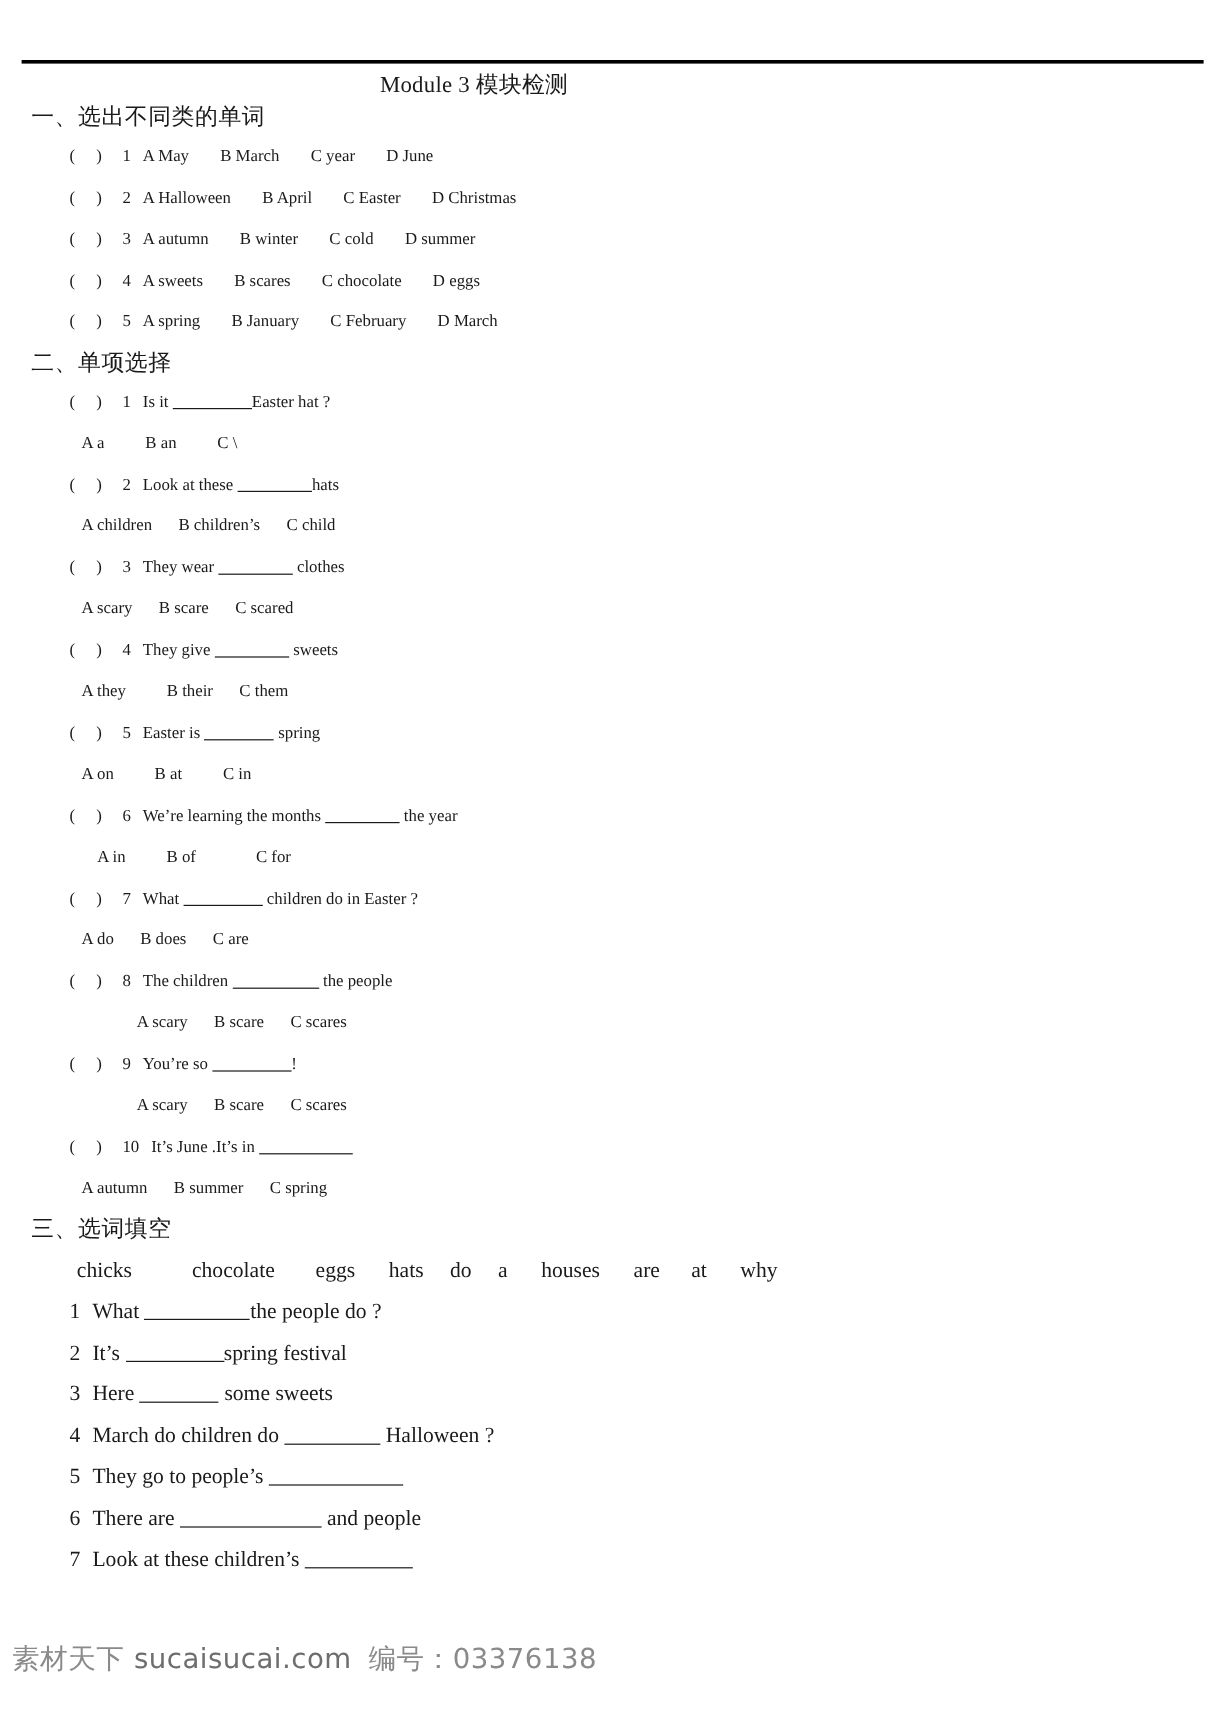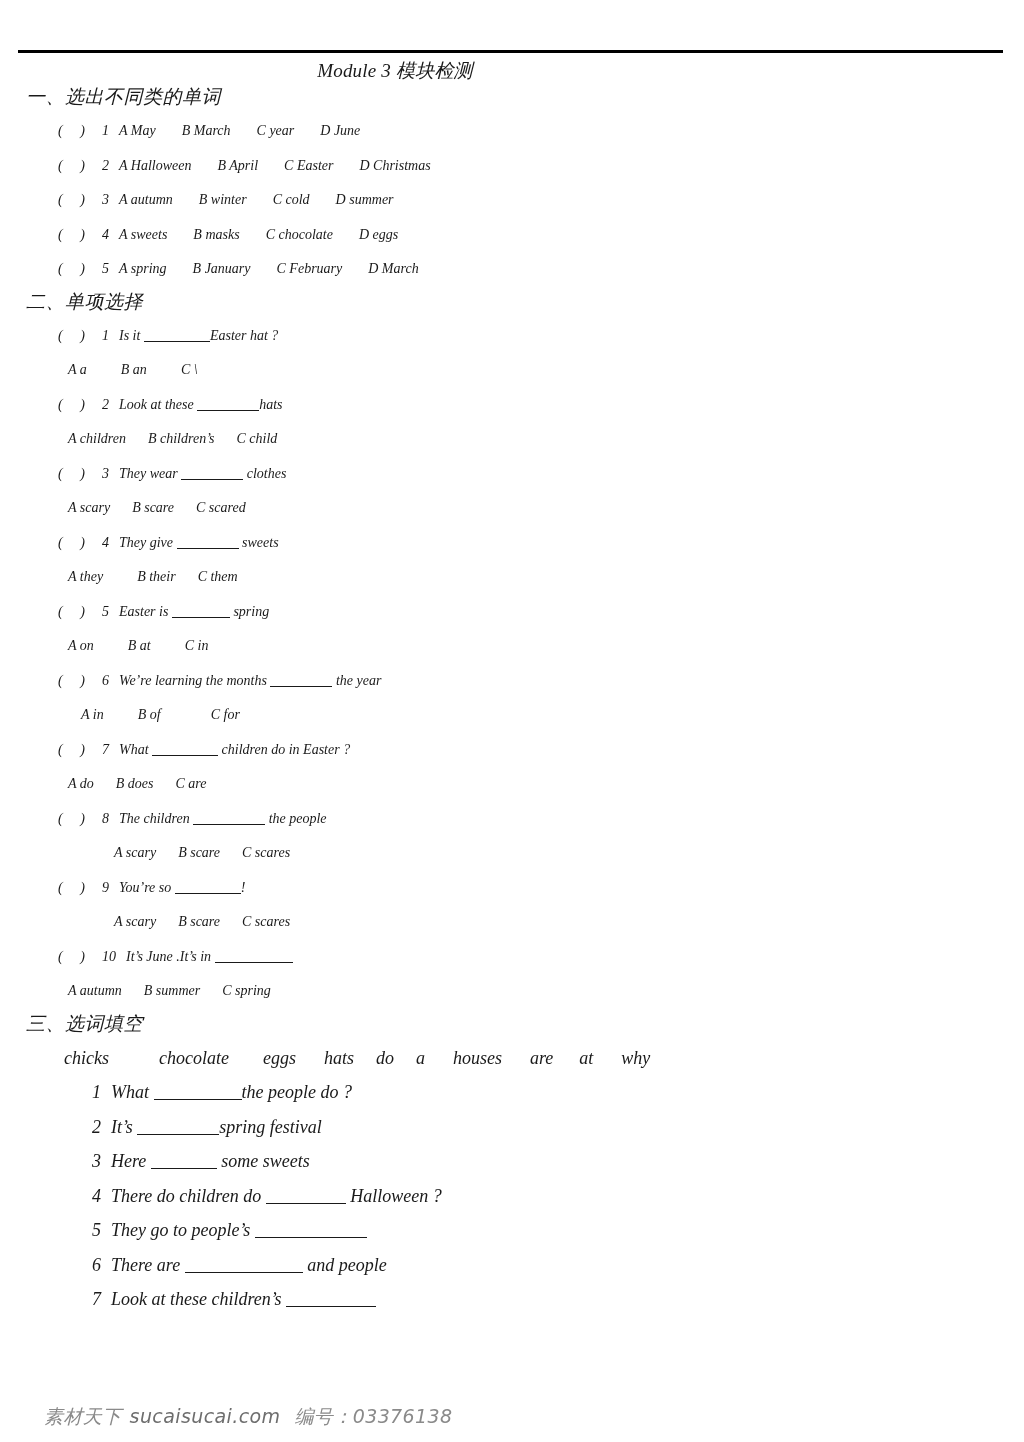--- a/index.html
+++ b/index.html
@@ -14,21 +14,20 @@
     font-family: "Liberation Serif", "DejaVu Serif", serif;
     color: #1a1a1a;
     overflow: hidden;
   }
 
   .page {
     position: relative;
     width: 924px;
     height: 1442px;
     box-sizing: border-box;
-    font-style: italic;
   }
 
   
   .top-rule {
     position: absolute;
     left: 18px;
     top: 50px;
     width: 985px;
     height: 3px;
     background: #000000;
@@ -103,34 +102,33 @@
     font-size: 18px;
     line-height: 34.5px;
     padding-left: 64px;
     white-space: nowrap;
   }
   .wordbank .w { display: inline-block; }
 
   .fill-row {
     font-size: 18px;
     line-height: 34.5px;
-    padding-left: 92px;
+    padding-left: 58px;
     white-space: nowrap;
   }
 
   .footer {
     position: absolute;
     left: 10px;
-    bottom: 12px;
+    bottom: 44px;
     font-family: "DejaVu Sans", "Liberation Sans", sans-serif;
-    font-size: 19px;
+    font-size: 23px;
     color: #8a8a8a;
     letter-spacing: 0.4px;
     white-space: nowrap;
-    margin-left: 34px;
   }
   .footer .site { color: #6e6e6e; }
 </style>
 </head>
 <body>
 
 <div class="page">
 
   <div class="top-rule"></div>
 
@@ -144,21 +142,21 @@
         <li class="q-row">
           <span class="paren">(&nbsp;&nbsp;&nbsp;&nbsp;&nbsp;)</span><span>1</span><span class="sp-sm"></span><span class="s1-opt">A May</span><span class="s1-opt">B March</span><span class="s1-opt">C year</span><span class="s1-opt">D June</span>
         </li>
         <li class="q-row">
           <span class="paren">(&nbsp;&nbsp;&nbsp;&nbsp;&nbsp;)</span><span>2</span><span class="sp-sm"></span><span class="s1-opt">A Halloween</span><span class="s1-opt">B April</span><span class="s1-opt">C Easter</span><span class="s1-opt">D Christmas</span>
         </li>
         <li class="q-row">
           <span class="paren">(&nbsp;&nbsp;&nbsp;&nbsp;&nbsp;)</span><span>3</span><span class="sp-sm"></span><span class="s1-opt">A autumn</span><span class="s1-opt">B winter</span><span class="s1-opt">C cold</span><span class="s1-opt">D summer</span>
         </li>
         <li class="q-row">
-          <span class="paren">(&nbsp;&nbsp;&nbsp;&nbsp;&nbsp;)</span><span>4</span><span class="sp-sm"></span><span class="s1-opt">A sweets</span><span class="s1-opt">B masks</span><span class="s1-opt">C chocolate</span><span class="s1-opt">D eggs</span>
+          <span class="paren">(&nbsp;&nbsp;&nbsp;&nbsp;&nbsp;)</span><span>4</span><span class="sp-sm"></span><span class="s1-opt">A sweets</span><span class="s1-opt">B scares</span><span class="s1-opt">C chocolate</span><span class="s1-opt">D eggs</span>
         </li>
         <li class="q-row">
           <span class="paren">(&nbsp;&nbsp;&nbsp;&nbsp;&nbsp;)</span><span>5</span><span class="sp-sm"></span><span class="s1-opt">A spring</span><span class="s1-opt">B January</span><span class="s1-opt">C February</span><span class="s1-opt">D March</span>
         </li>
       </ul>
     </div>
 
     <div style="margin-top:2px;">
       <div class="section-head">二、单项选择</div>
       <ul class="q-list">
@@ -246,21 +244,21 @@
       <div class="fill-row">
         <span>1</span><span class="sp-sm"></span><span>What </span><span class="blank" style="width:88px;"></span><span>the people do ?</span>
       </div>
       <div class="fill-row">
         <span>2</span><span class="sp-sm"></span><span>It’s </span><span class="blank" style="width:82px;"></span><span>spring festival</span>
       </div>
       <div class="fill-row">
         <span>3</span><span class="sp-sm"></span><span>Here </span><span class="blank" style="width:66px;"></span><span> some sweets</span>
       </div>
       <div class="fill-row">
-        <span>4</span><span class="sp-sm"></span><span>There do children do </span><span class="blank" style="width:80px;"></span><span> Halloween ?</span>
+        <span>4</span><span class="sp-sm"></span><span>March do children do </span><span class="blank" style="width:80px;"></span><span> Halloween ?</span>
       </div>
       <div class="fill-row">
         <span>5</span><span class="sp-sm"></span><span>They go to people’s </span><span class="blank" style="width:112px;"></span><span></span>
       </div>
       <div class="fill-row">
         <span>6</span><span class="sp-sm"></span><span>There are </span><span class="blank" style="width:118px;"></span><span> and people</span>
       </div>
       <div class="fill-row">
         <span>7</span><span class="sp-sm"></span><span>Look at these children’s </span><span class="blank" style="width:90px;"></span><span></span>
       </div>

